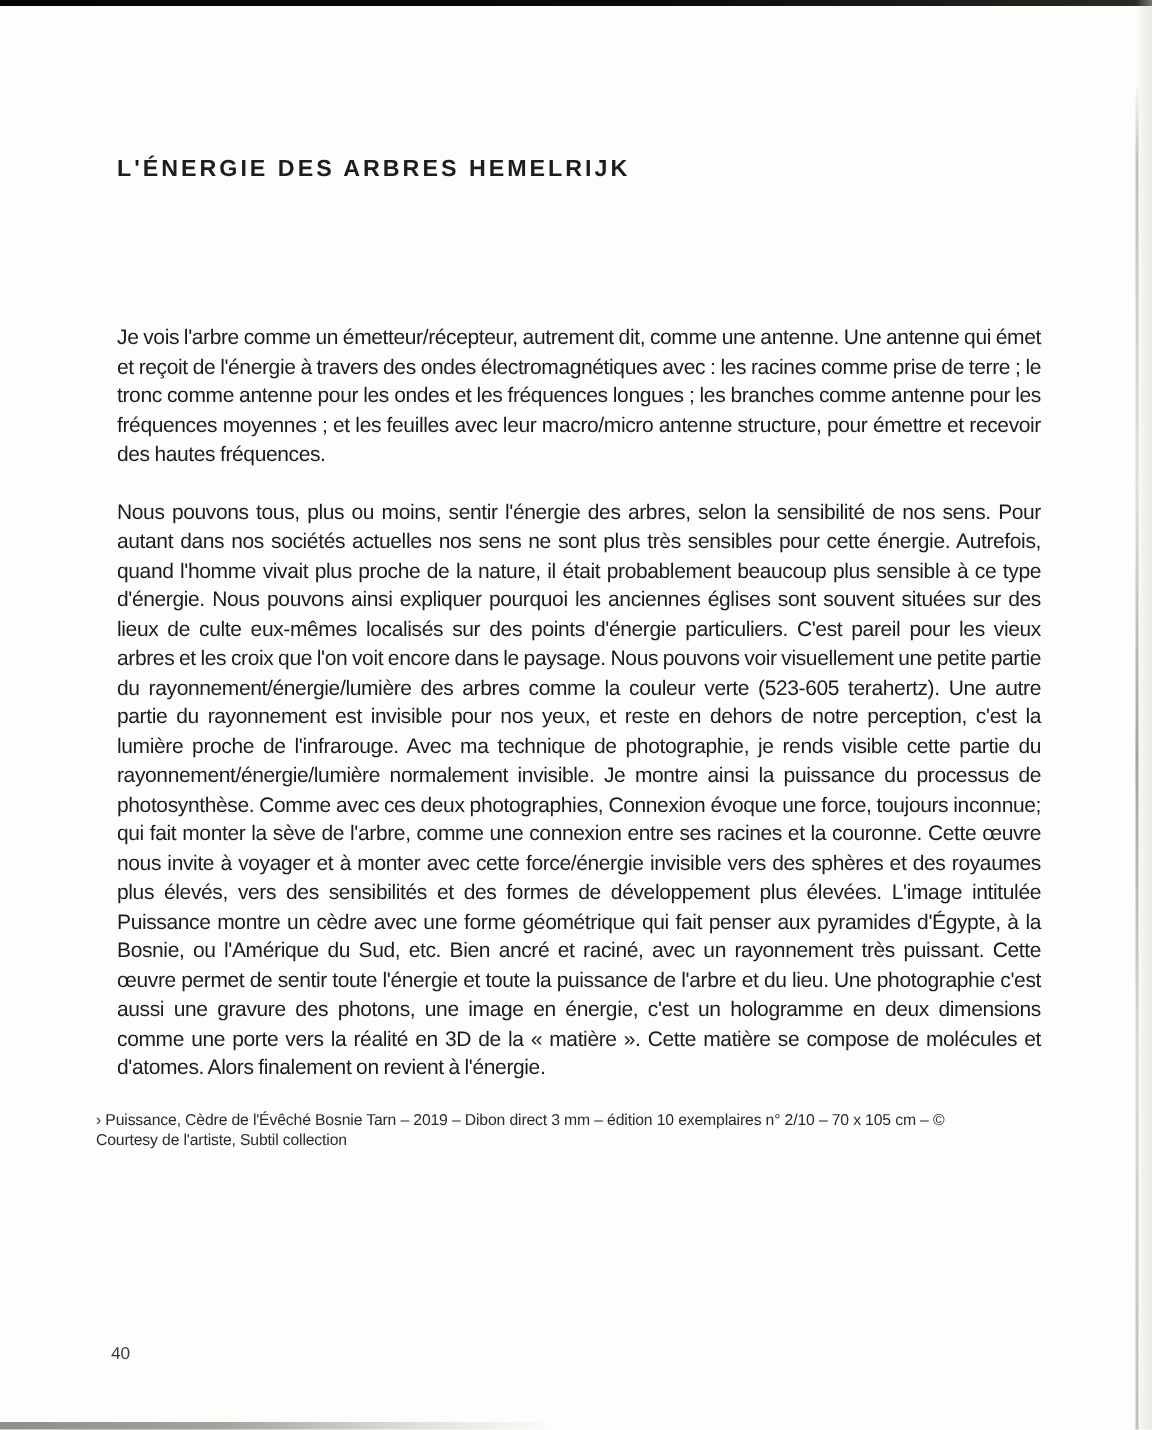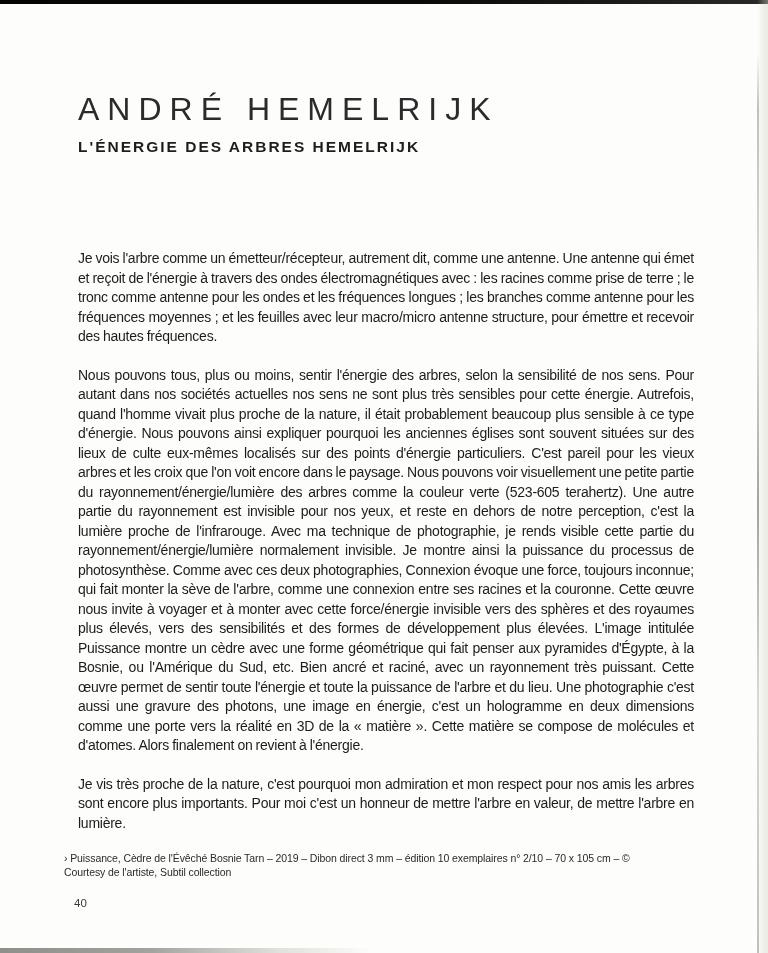--- a/index.html
+++ b/index.html
@@ -106,25 +106,23 @@
 </style>
 </head>
 <body>
 
 <div class="scan-edge-top"></div>
 <div class="scan-edge-right-shade"></div>
 <div class="scan-edge-right-line"></div>
 <div class="scan-edge-bottom"></div>
 
 <div class="content">
-  <h1 class="artist-name">ANDRÉ HEMELRIJK</h1>
   <h2 class="article-title">L'ÉNERGIE DES ARBRES HEMELRIJK</h2>
 
   <div class="body-text">
     <p><span>Je vois l'arbre comme un émetteur/récepteur, autrement dit, comme une antenne. Une antenne qui émet et reçoit de l'énergie à travers des ondes électromagnétiques avec : les racines comme prise de terre ; le tronc comme antenne pour les ondes et les fréquences longues ; les branches comme antenne pour les fréquences moyennes ; et les feuilles avec leur macro/micro antenne structure, pour émettre et recevoir des hautes fréquences.</span></p>
     <p><span>Nous pouvons tous, plus ou moins, sentir l'énergie des arbres, selon la sensibilité de nos sens. Pour autant dans nos sociétés actuelles nos sens ne sont plus très sensibles pour cette énergie. Autrefois, quand l'homme vivait plus proche de la nature, il était probablement beaucoup plus sensible à ce type d'énergie. Nous pouvons ainsi expliquer pourquoi les anciennes églises sont souvent situées sur des lieux de culte eux-mêmes localisés sur des points d'énergie particuliers. C'est pareil pour les vieux arbres et les croix que l'on voit encore dans le paysage. Nous pouvons voir visuellement une petite partie du rayonnement/énergie/lumière des arbres comme la couleur verte (523-605 terahertz). Une autre partie du rayonnement est invisible pour nos yeux, et reste en dehors de notre perception, c'est la lumière proche de l'infrarouge. Avec ma technique de photographie, je rends visible cette partie du rayonnement/énergie/lumière normalement invisible. Je montre ainsi la puissance du processus de photosynthèse. Comme avec ces deux photographies, </span><span class="it">Connexion</span><span> évoque une force, toujours inconnue; qui fait monter la sève de l'arbre, comme une connexion entre ses racines et la couronne. Cette œuvre nous invite à voyager et à monter avec cette force/énergie invisible vers des sphères et des royaumes plus élevés, vers des sensibilités et des formes de développement plus élevées. L'image intitulée </span><span class="it">Puissance</span><span> montre un cèdre avec une forme géométrique qui fait penser aux pyramides d'Égypte, à la Bosnie, ou l'Amérique du Sud, etc. Bien ancré et raciné, avec un rayonnement très puissant. Cette œuvre permet de sentir toute l'énergie et toute la puissance de l'arbre et du lieu. Une photographie c'est aussi une gravure des photons, une image en énergie, c'est un hologramme en deux dimensions comme une porte vers la réalité en 3D de la « matière ». Cette matière se compose de molécules et d'atomes. Alors finalement on revient à l'énergie.</span></p>
-    <p><span>Je vis très proche de la nature, c'est pourquoi mon admiration et mon respect pour nos amis les arbres sont encore plus importants. Pour moi c'est un honneur de mettre l'arbre en valeur, de mettre l'arbre en lumière.</span></p>
   </div>
 
   <div class="caption"><span>› </span><span class="it">Puissance, Cèdre de l'Évêché Bosnie Tarn</span><span> – 2019 – Dibon direct 3 mm – édition 10 exemplaires n° 2/10 – 70 x 105 cm – © Courtesy de l'artiste, Subtil collection</span></div>
 </div>
 
 <div class="page-number">40</div>
 
 </body></html>

